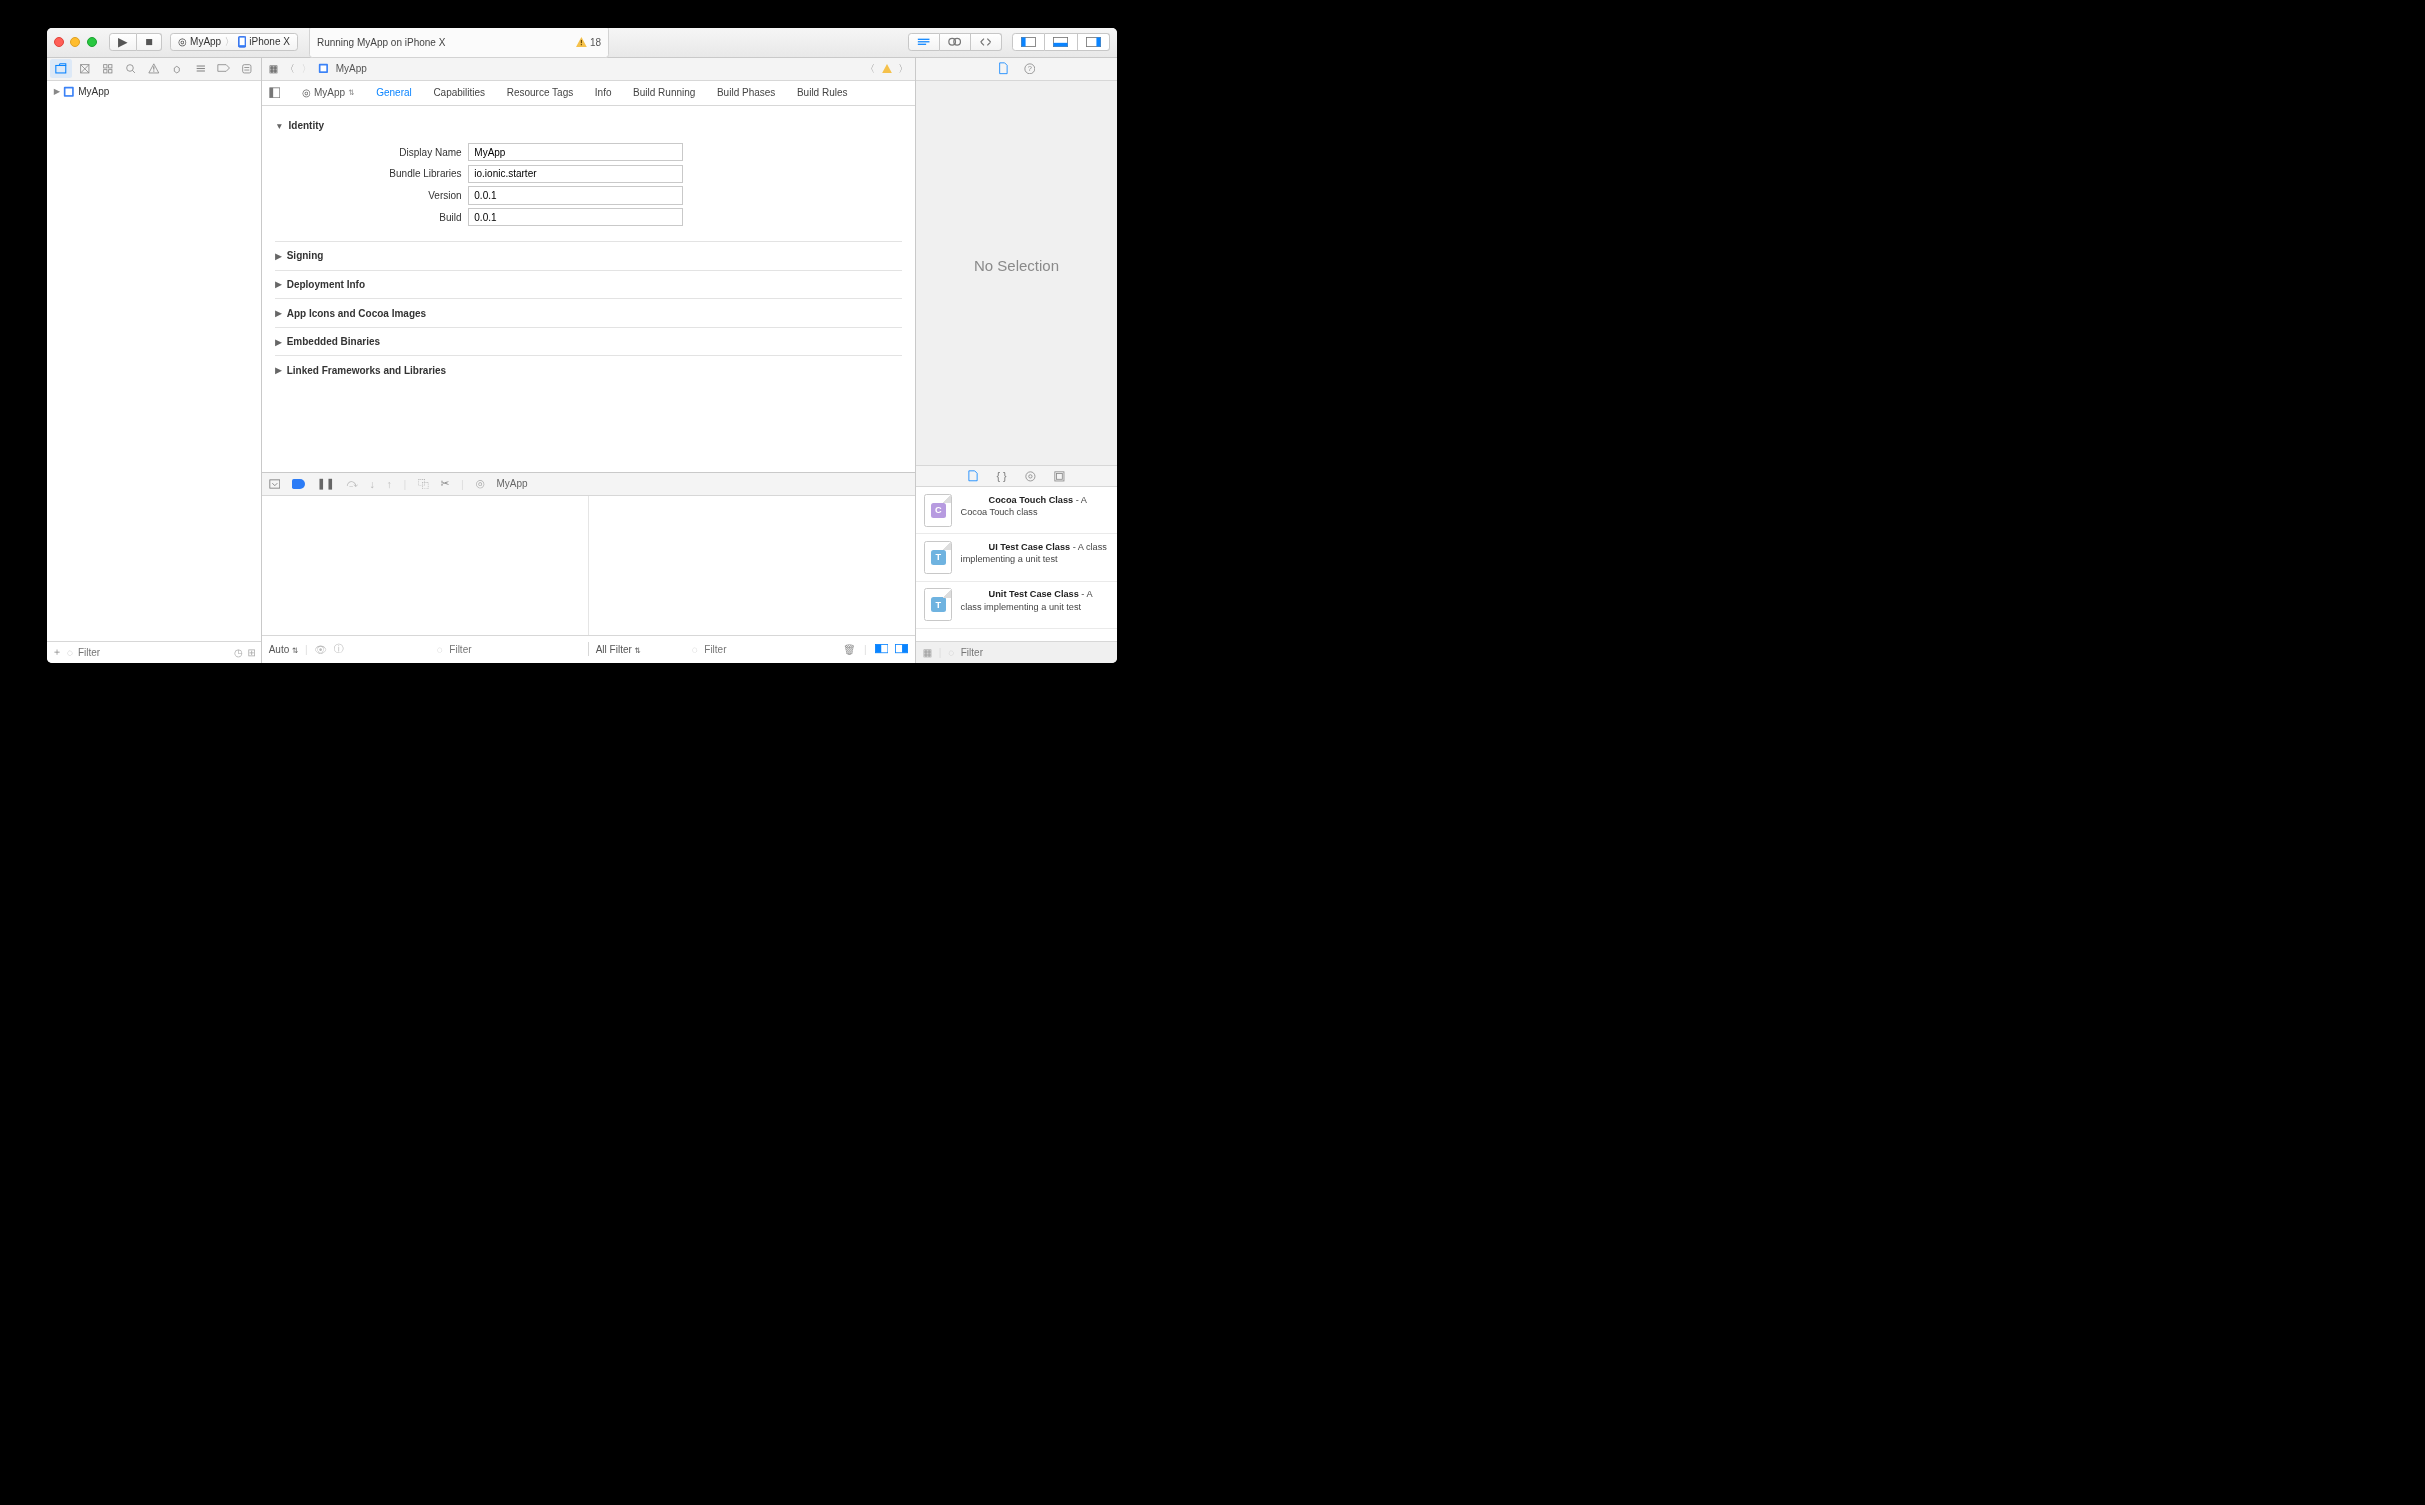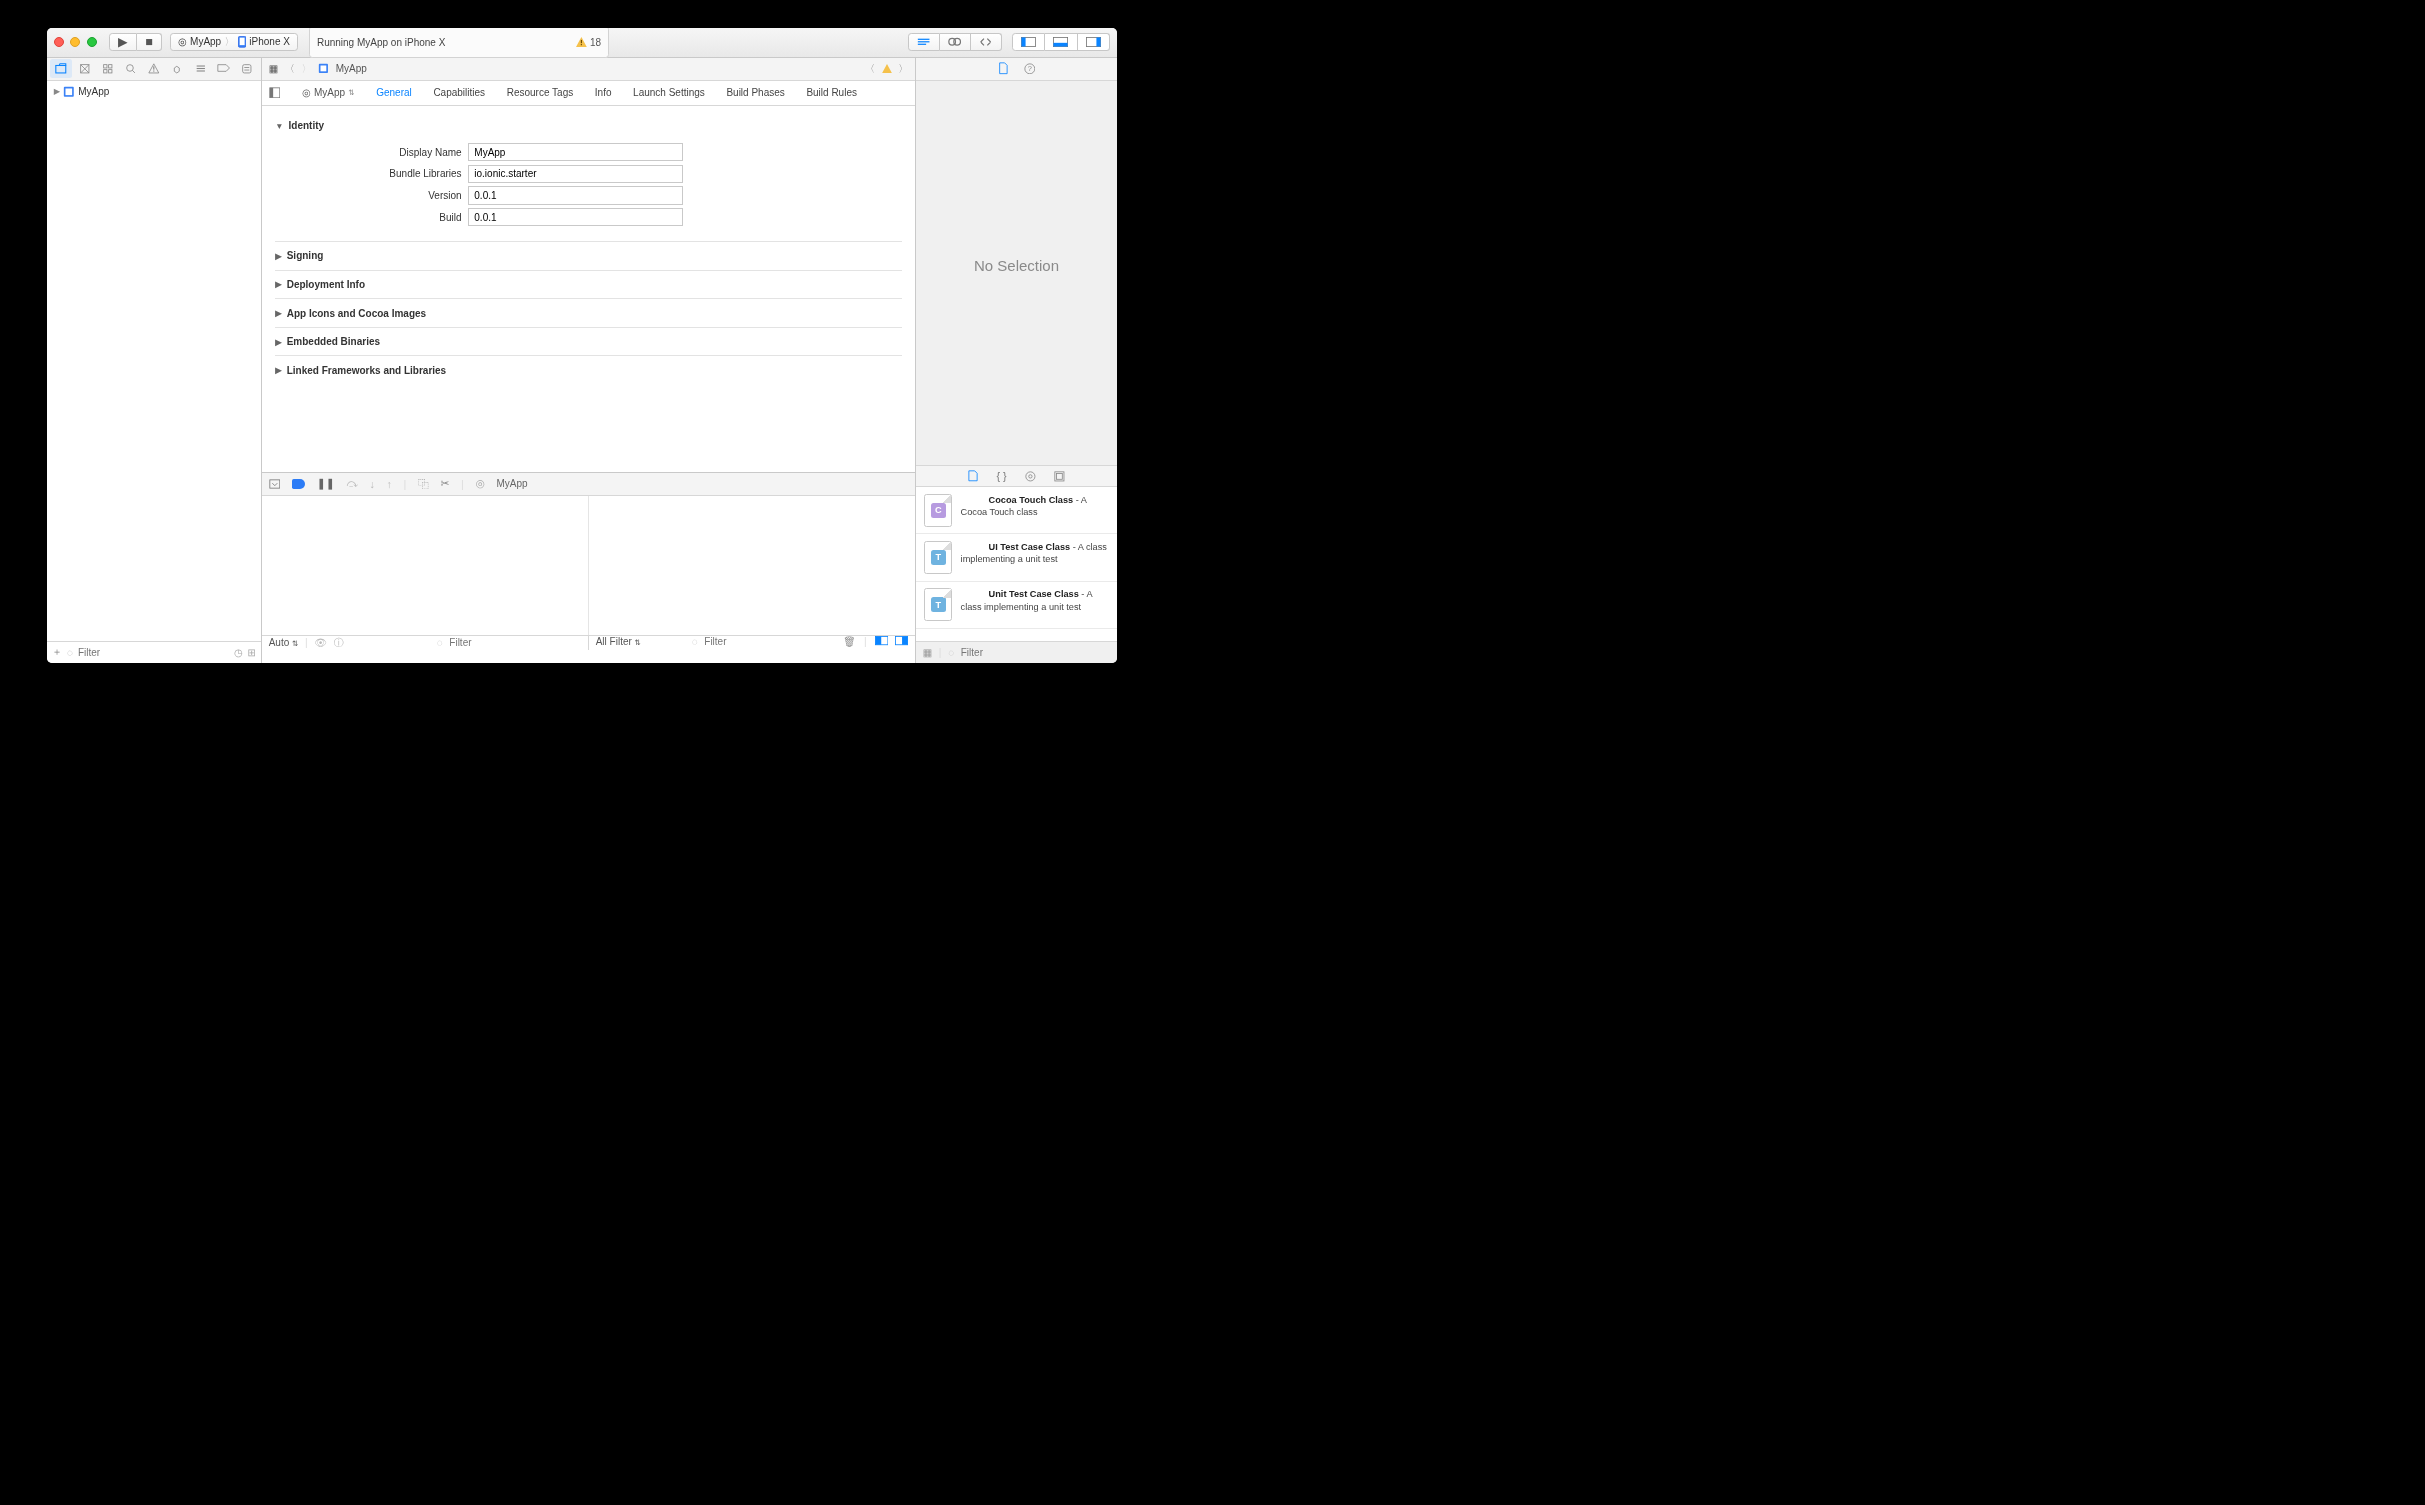--- a/index.html
+++ b/index.html
@@ -66,21 +66,21 @@
   .field-row label{width:193px;text-align:right;padding-right:6.7px;font-size:10px;color:#333;}
   .field-row input{width:215px;height:18.3px;border:0.8px solid #c9c9c9;border-radius:0;padding:0 5px;font-size:10px;}
 
   
   .debug{height:191px;border-top:0.8px solid #c9c9c9;display:flex;flex-direction:column;background:#fff;}
   .debug-tb{height:23px;background:#f4f4f4;border-bottom:0.8px solid #d7d7d7;display:flex;align-items:center;padding:0 6.7px;gap:11.6px;color:#666;font-size:10.8px;}
   .debug-tb .bp{width:13.3px;height:10px;background:#2c7cf6;border-radius:1.7px 5px 5px 1.7px;}
   .debug-split{flex:1;display:flex;}
   .debug-split > div{flex:1;border-right:0.8px solid #e5e5e5;}
   .debug-split > div:last-child{border-right:none;}
-  .debug-bottom{height:28px;border-top:0.8px solid #d7d7d7;display:flex;align-items:flex-start;font-size:10px;color:#555;}
+  .debug-bottom{height:28px;border-top:0.8px solid #d7d7d7;display:flex;align-items:center;font-size:10px;color:#555;}
   .debug-bottom .cell{flex:1;display:flex;align-items:center;gap:6.7px;padding:0 6.7px;border-right:0.8px solid #d7d7d7;}
   .debug-bottom .cell:last-child{border-right:none;justify-content:flex-end;}
   .debug-bottom input{flex:1;border:none;background:transparent;font-size:10px;outline:none;}
 
   
   .rightpane{width:202px;border-left:0.8px solid #c9c9c9;background:#f0f0f0;display:flex;flex-direction:column;}
   .insp-tabs{height:23px;border-bottom:0.8px solid #d7d7d7;display:flex;align-items:center;justify-content:center;gap:15px;color:#7a7a7a;font-size:11.6px;background:#f4f4f4;}
   .insp-tabs .active{color:#0a84ff;}
   .nosel{flex:1;display:flex;align-items:flex-start;justify-content:center;padding-top:176px;color:#8a8a8a;font-size:15px;}
   .lib-tabs{height:21.6px;border-top:0.8px solid #d7d7d7;border-bottom:0.8px solid #d7d7d7;display:flex;align-items:center;justify-content:center;gap:18.3px;color:#7a7a7a;font-size:10.8px;background:#f4f4f4;}
@@ -301,21 +301,21 @@
           </span>
         <span class="tgt">
           <span class="ico">◎</span>
           <span>MyApp</span>
           <span style="font-size:7.5px;color:#888;">⇅</span>
         </span>
         <span class="etab active">General</span>
         <span class="etab">Capabilities</span>
         <span class="etab">Resource Tags</span>
         <span class="etab">Info</span>
-        <span class="etab">Launch Settings</span>
+        <span class="etab">Build Running</span>
         <span class="etab">Build Phases</span>
         <span class="etab">Build Rules</span>
       </div>
 
       <div class="editor-body">
         <div class="section">
           <div class="sec-head">
             <span class="tri">▼</span>
             <span>Identity</span>
           </div>

